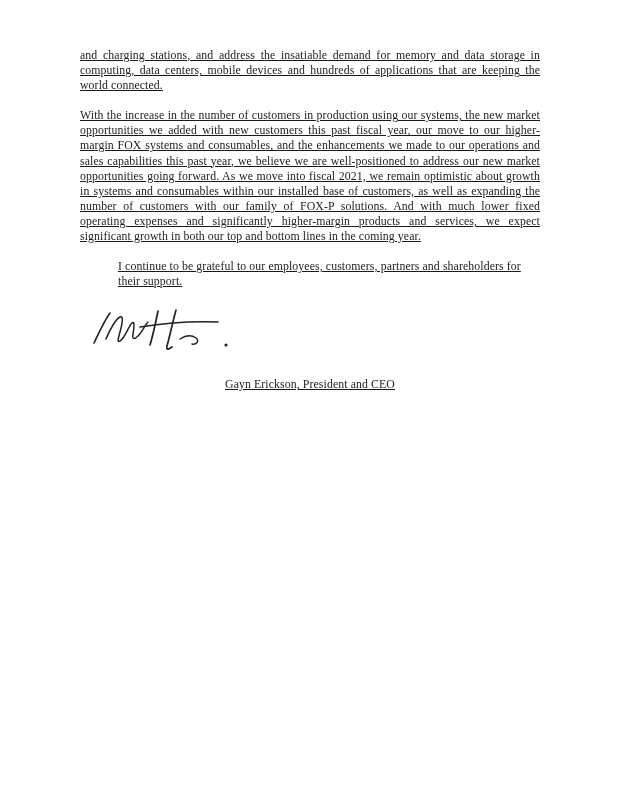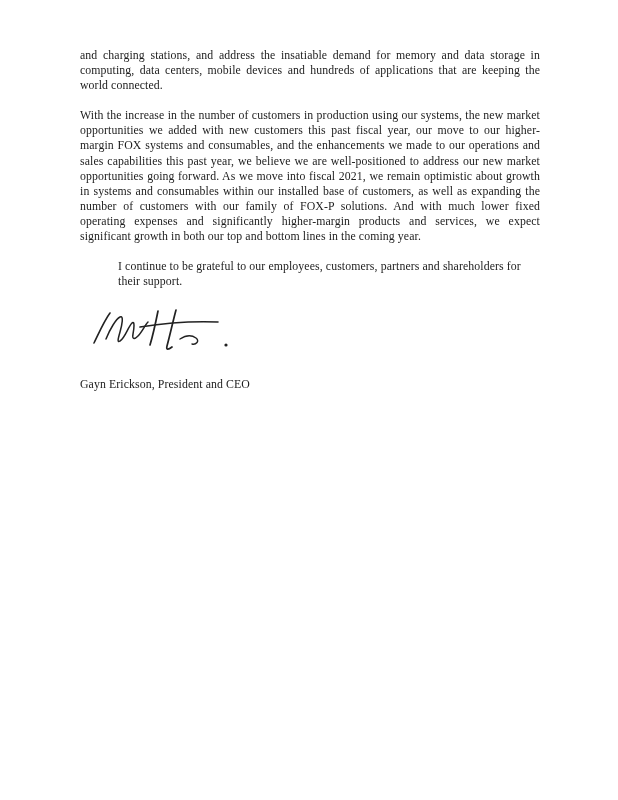--- a/index.html
+++ b/index.html
@@ -10,20 +10,21 @@
     background: #ffffff;
     font-family: "Liberation Serif", serif;
     color: #1a1a1a;
   }
 
   .page {
     width: 618px;
     height: 800px;
     background: #ffffff;
     padding: 48px 78px 0 80px;
+    text-decoration: underline;
   }
 
   .letter-body p {
     font-size: 11.8px;
     line-height: 1.28;
     text-align: justify;
     color: #1c1c1c;
     margin-bottom: 15px;
     letter-spacing: 0.1px;
   }
@@ -44,20 +45,21 @@
 
   .signature-block svg {
     display: block;
   }
 
   .signer-name {
     font-size: 11.8px;
     line-height: 1.28;
     color: #1c1c1c;
     letter-spacing: 0.1px;
+    text-align: center;
   }
 </style>
 </head>
 <body>
 
 <div class="page">
   <div class="letter-body">
 
     <p>and charging stations, and address the insatiable demand for memory and data storage in computing, data centers, mobile devices and hundreds of applications that are keeping the world connected.</p>
 

